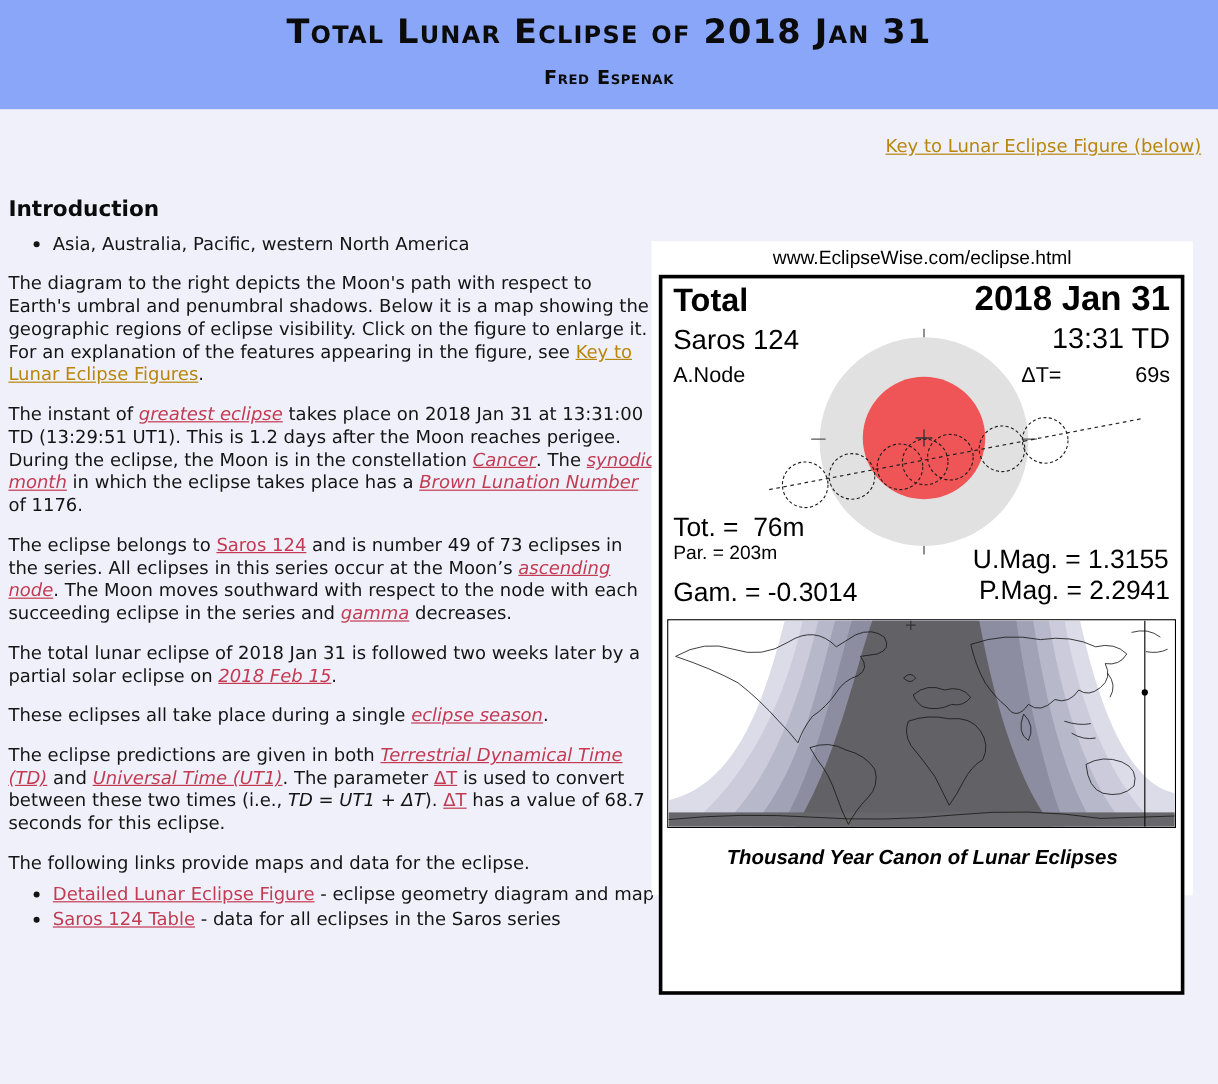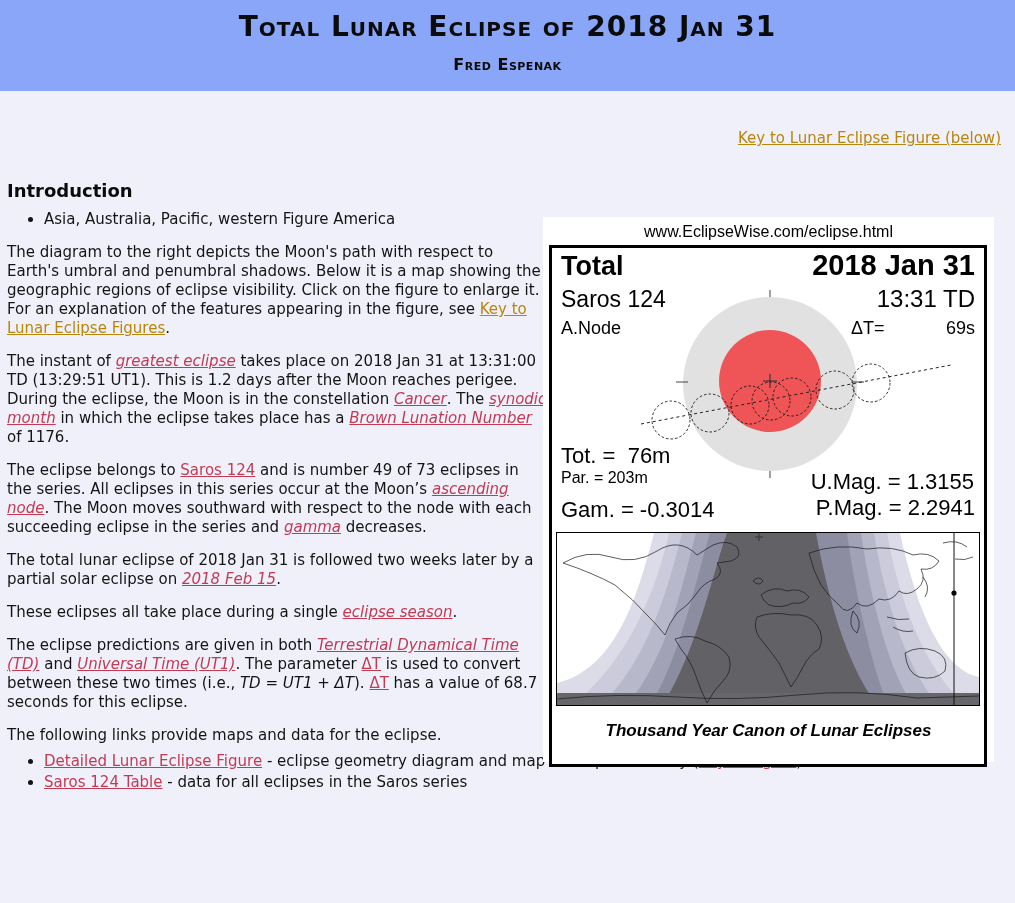--- a/index.html
+++ b/index.html
@@ -14,21 +14,21 @@
   .site-header { background:#89A6F8; text-align:center; padding:11px 0 17px; }
   .site-title {
     font-size:28px; font-weight:bold; font-variant:small-caps;
     letter-spacing:1px; color:#0b0b0b; line-height:32px;
   }
   .site-author {
     margin-top:12px; font-size:16px; font-weight:bold;
     font-variant:small-caps; letter-spacing:.5px; color:#0b0b0b;
   }
   
-  .toplink-row { margin-top:38px; text-align:right; padding-right:14px; }
+  .toplink-row { margin-top:22px; text-align:right; padding-right:14px; }
   
   a { cursor:pointer; }
   .link-gold { color:#B8860B; text-decoration:underline; }
   .link-red { color:#C23B52; text-decoration:underline; }
   .link-red-em { color:#C23B52; text-decoration:underline; font-style:italic; }
   .em { font-style:italic; }
   
   .content { position:relative; padding-left:7px; }
   .content h2 { margin-top:32px; font-size:18px; line-height:22px; color:#0b0b0b; }
   .col p { width:541px; }
@@ -40,21 +40,21 @@
   
   .figure {
     position:absolute; left:543px; top:37px; width:451px; height:545px;
     background:#ffffff; display:block; text-decoration:none; color:#000;
   }
   .fig-url {
     position:absolute; top:5px; left:0; width:100%; text-align:center;
     font-family:"Liberation Sans", sans-serif; font-size:16px; color:#000;
   }
   .fig-box {
-    position:absolute; left:6px; top:28px; width:438px; height:522px;
+    position:absolute; left:6px; top:28px; width:438px; height:600px;
     border:3px solid #000; background:#fff;
   }
   .fig-label {
     position:absolute; font-family:"Liberation Sans", sans-serif;
     color:#000; white-space:pre; z-index:2; line-height:1.1;
   }
   .lbl-type  { left:9px;  top:4px;  font-size:27px; font-weight:bold; }
   .lbl-saros { left:9px;  top:39px; font-size:23px; }
   .lbl-node  { left:9px;  top:71px; font-size:18px; }
   .lbl-date  { right:9px; top:2px;  font-size:29px; font-weight:bold; }
@@ -176,21 +176,21 @@
         </svg>
       </div>
     </div>
 
     <div class="fig-cap1">Thousand Year Canon of Lunar Eclipses</div>
   </a>
 
   <div class="col">
     <h2>Introduction</h2>
     <ul>
-      <li><span>Asia, Australia, Pacific, western Figure America</span></li>
+      <li><span>Asia, Australia, Pacific, western North America</span></li>
     </ul>
     <p class="para"><span>The diagram to the right depicts the Moon's path with respect to Earth's umbral and penumbral shadows. Below it is a map showing the geographic regions of eclipse visibility. Click on the figure to enlarge it. For an explanation of the features appearing in the figure, see </span><a class="link-gold" href="#">Key to Lunar Eclipse Figures</a><span>.</span></p>
     <p class="para"><span>The instant of </span><a class="link-red-em" href="#">greatest eclipse</a><span> takes place on 2018 Jan 31 at 13:31:00 TD (13:29:51 UT1). This is 1.2 days after the Moon reaches perigee. During the eclipse, the Moon is in the constellation </span><a class="link-red-em" href="#">Cancer</a><span>. The </span><a class="link-red-em" href="#">synodic month</a><span> in which the eclipse takes place has a </span><a class="link-red-em" href="#">Brown Lunation Number</a><span> of 1176.</span></p>
     <p class="para"><span>The eclipse belongs to </span><a class="link-red" href="#">Saros 124</a><span> and is number 49 of 73 eclipses in the series. All eclipses in this series occur at the Moon’s </span><a class="link-red-em" href="#">ascending node</a><span>. The Moon moves southward with respect to the node with each succeeding eclipse in the series and </span><a class="link-red-em" href="#">gamma</a><span> decreases.</span></p>
     <p class="para"><span>The total lunar eclipse of 2018 Jan 31 is followed two weeks later by a partial solar eclipse on </span><a class="link-red-em" href="#">2018 Feb 15</a><span>.</span></p>
     <p class="para"><span>These eclipses all take place during a single </span><a class="link-red-em" href="#">eclipse season</a><span>.</span></p>
     <p class="para"><span>The eclipse predictions are given in both </span><a class="link-red-em" href="#">Terrestrial Dynamical Time (TD)</a><span> and </span><a class="link-red-em" href="#">Universal Time (UT1)</a><span>. The parameter </span><a class="link-red" href="#">ΔT</a><span> is used to convert between these two times (i.e., </span><span class="em">TD = UT1 + ΔT</span><span>). </span><a class="link-red" href="#">ΔT</a><span> has a value of 68.7 seconds for this eclipse.</span></p>
   </div>
 
   <div class="bottom-sec">

